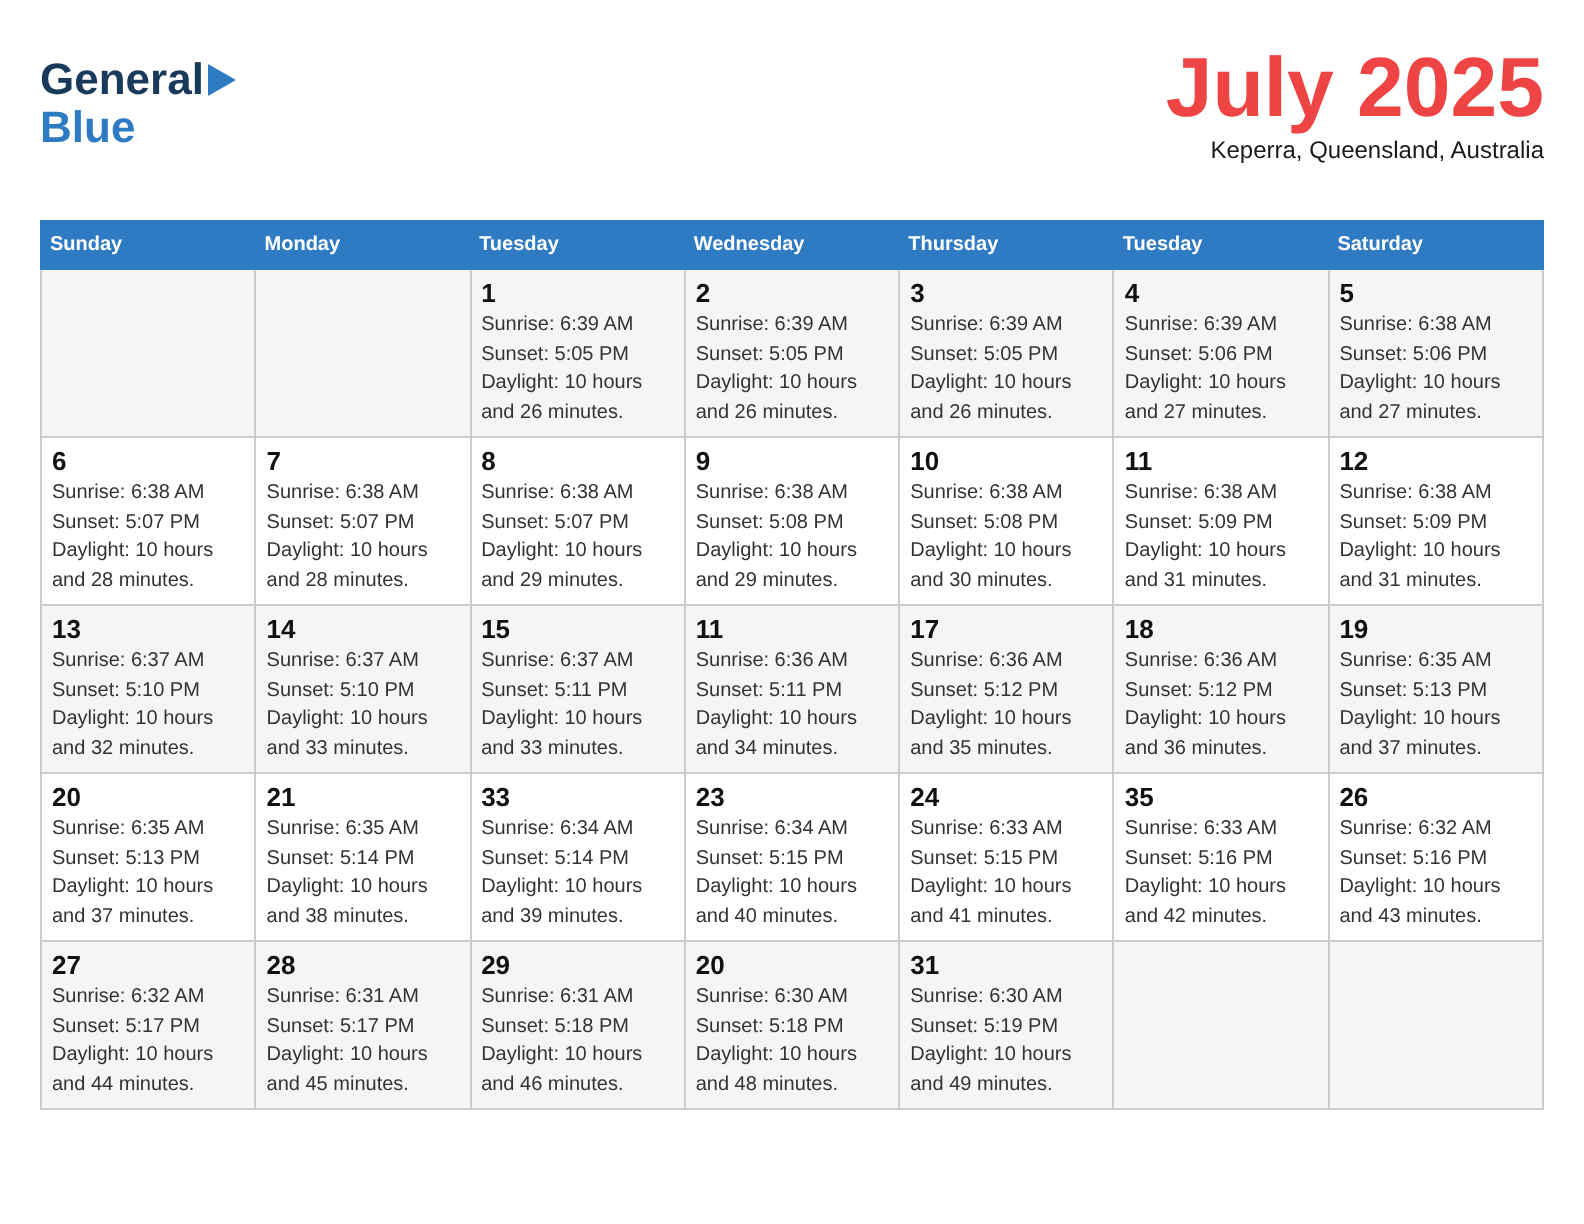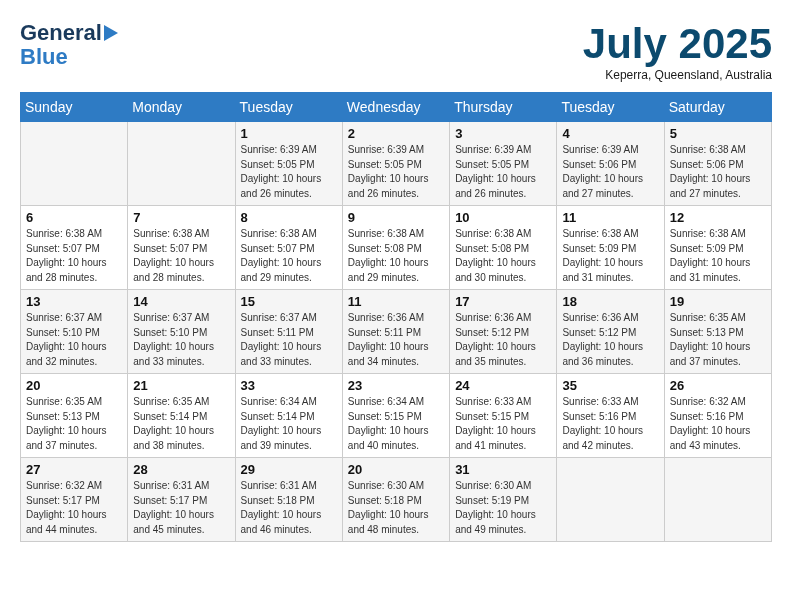--- a/index.html
+++ b/index.html
@@ -6,22 +6,22 @@
     body {
       font-family: Arial, sans-serif;
       background: #fff;
       width: 792px;
       min-height: 612px;
       padding: 20px;
     }
     .header {
       display: flex;
       justify-content: space-between;
-      align-items: flex-start;
-      margin-bottom: 10px;
+      align-items: center;
+      margin-bottom: 28px;
     }
     .logo {
       display: flex;
       flex-direction: column;
       align-items: flex-start;
     }
     .logo-arrow {
       width: 0;
       height: 0;
       border-top: 8px solid transparent;
@@ -34,39 +34,39 @@
     .logo-line {
       display: flex;
       align-items: center;
     }
     .title-block {
       text-align: right;
     }
     .title-block h1 {
       font-size: 42px;
       font-weight: bold;
-      color: #0c4a6e;
+      color: #ef4444;
     }
     .title-block h2 {
       font-size: 12px;
       font-weight: normal;
       color: #1a1a1a;
     }
     table {
       width: 100%;
       border-collapse: collapse;
       font-size: 11px;
     }
     thead th {
       background: #2e7bc4;
       color: #fff;
       padding: 6px 4px;
       text-align: left;
-      font-size: 14px;
-      font-weight: normal;
+      font-size: 10px;
+      font-weight: bold;
       border: 1px solid #2e7bc4;
     }
     tbody td {
       border: 1px solid #ccc;
       padding: 4px 5px;
       vertical-align: top;
       width: calc(100% / 7);
     }
     tbody tr:nth-child(odd) td {
       background: #f5f5f5;

